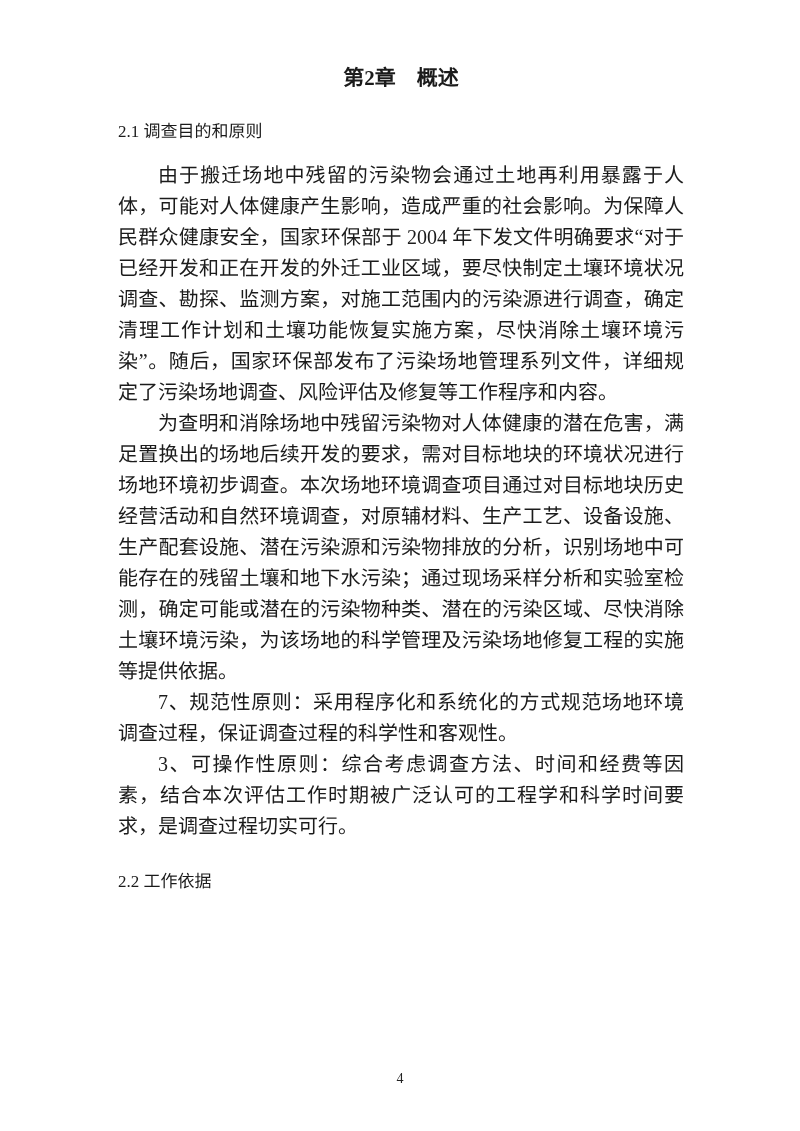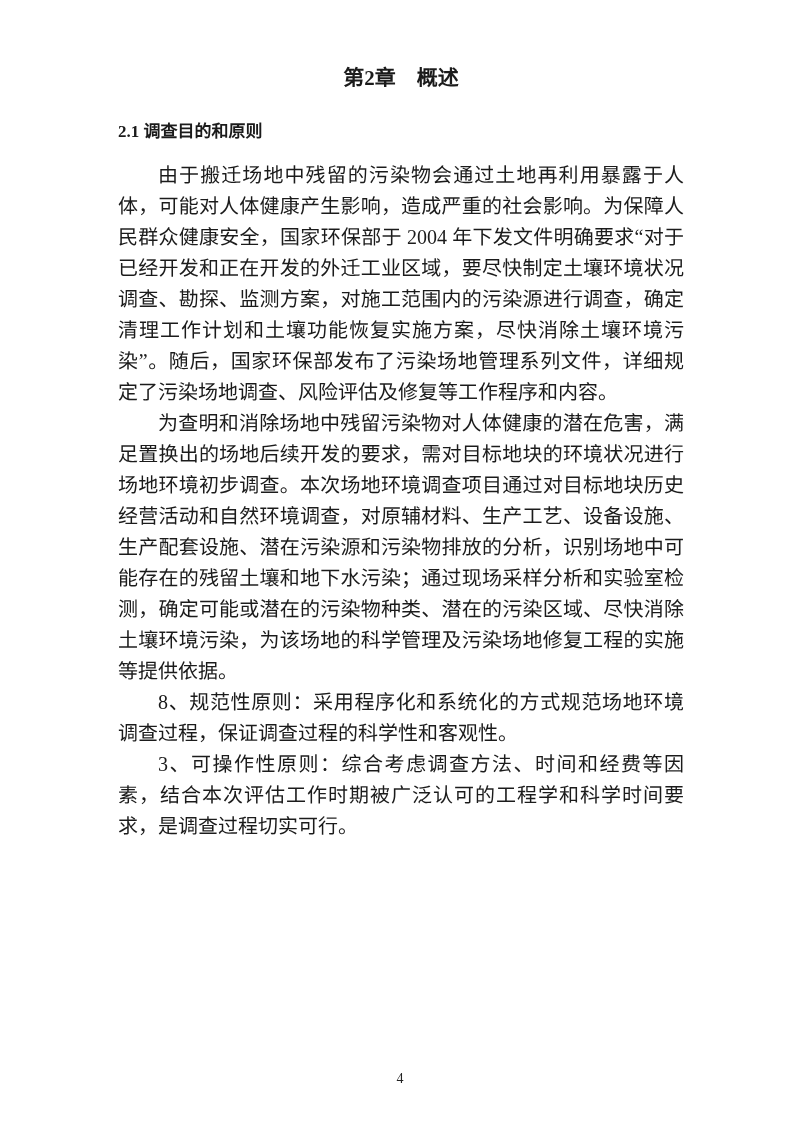--- a/index.html
+++ b/index.html
@@ -22,21 +22,21 @@
   .doc-title {
     text-align: center;
     font-size: 21px;
     font-weight: bold;
     line-height: 28px;
     margin: 0 0 28px 0;
     white-space: pre-wrap;
   }
   .section-heading {
     font-size: 17px;
-    font-weight: bold;
+    font-weight: normal;
     line-height: 24px;
     margin: 28px 0 16px 0;
   }
   .body-par {
     font-size: 20px;
     line-height: 31px;
     text-align: justify;
     text-justify: inter-ideograph;
     text-indent: 2em;
     margin: 0;
@@ -56,20 +56,21 @@
 <body>
 
 <div class="page">
 
   <h1 class="doc-title">第2章　概述</h1>
 
   <h2 class="section-heading">2.1 调查目的和原则</h2>
 
   <p class="body-par">由于搬迁场地中残留的污染物会通过土地再利用暴露于人体，可能对人体健康产生影响，造成严重的社会影响。为保障人民群众健康安全，国家环保部于 2004 年下发文件明确要求“对于已经开发和正在开发的外迁工业区域，要尽快制定土壤环境状况调查、勘探、监测方案，对施工范围内的污染源进行调查，确定清理工作计划和土壤功能恢复实施方案，尽快消除土壤环境污染”。随后，国家环保部发布了污染场地管理系列文件，详细规定了污染场地调查、风险评估及修复等工作程序和内容。</p>
   <p class="body-par">为查明和消除场地中残留污染物对人体健康的潜在危害，满足置换出的场地后续开发的要求，需对目标地块的环境状况进行场地环境初步调查。本次场地环境调查项目通过对目标地块历史经营活动和自然环境调查，对原辅材料、生产工艺、设备设施、生产配套设施、潜在污染源和污染物排放的分析，识别场地中可能存在的残留土壤和地下水污染；通过现场采样分析和实验室检测，确定可能或潜在的污染物种类、潜在的污染区域、尽快消除土壤环境污染，为该场地的科学管理及污染场地修复工程的实施等提供依据。</p>
-  <p class="body-par">8、规范性原则：采用程序化和系统化的方式规范场地环境调查过程，保证调查过程的科学性和客观性。</p>
+  <p class="body-par">7、规范性原则：采用程序化和系统化的方式规范场地环境调查过程，保证调查过程的科学性和客观性。</p>
   <p class="body-par">3、可操作性原则：综合考虑调查方法、时间和经费等因素，结合本次评估工作时期被广泛认可的工程学和科学时间要求，是调查过程切实可行。</p>
 
+  <h2 class="section-heading">2.2 工作依据</h2>
 
 
   <div class="page-footer">4</div>
 
 </div>
 
 </body></html>

